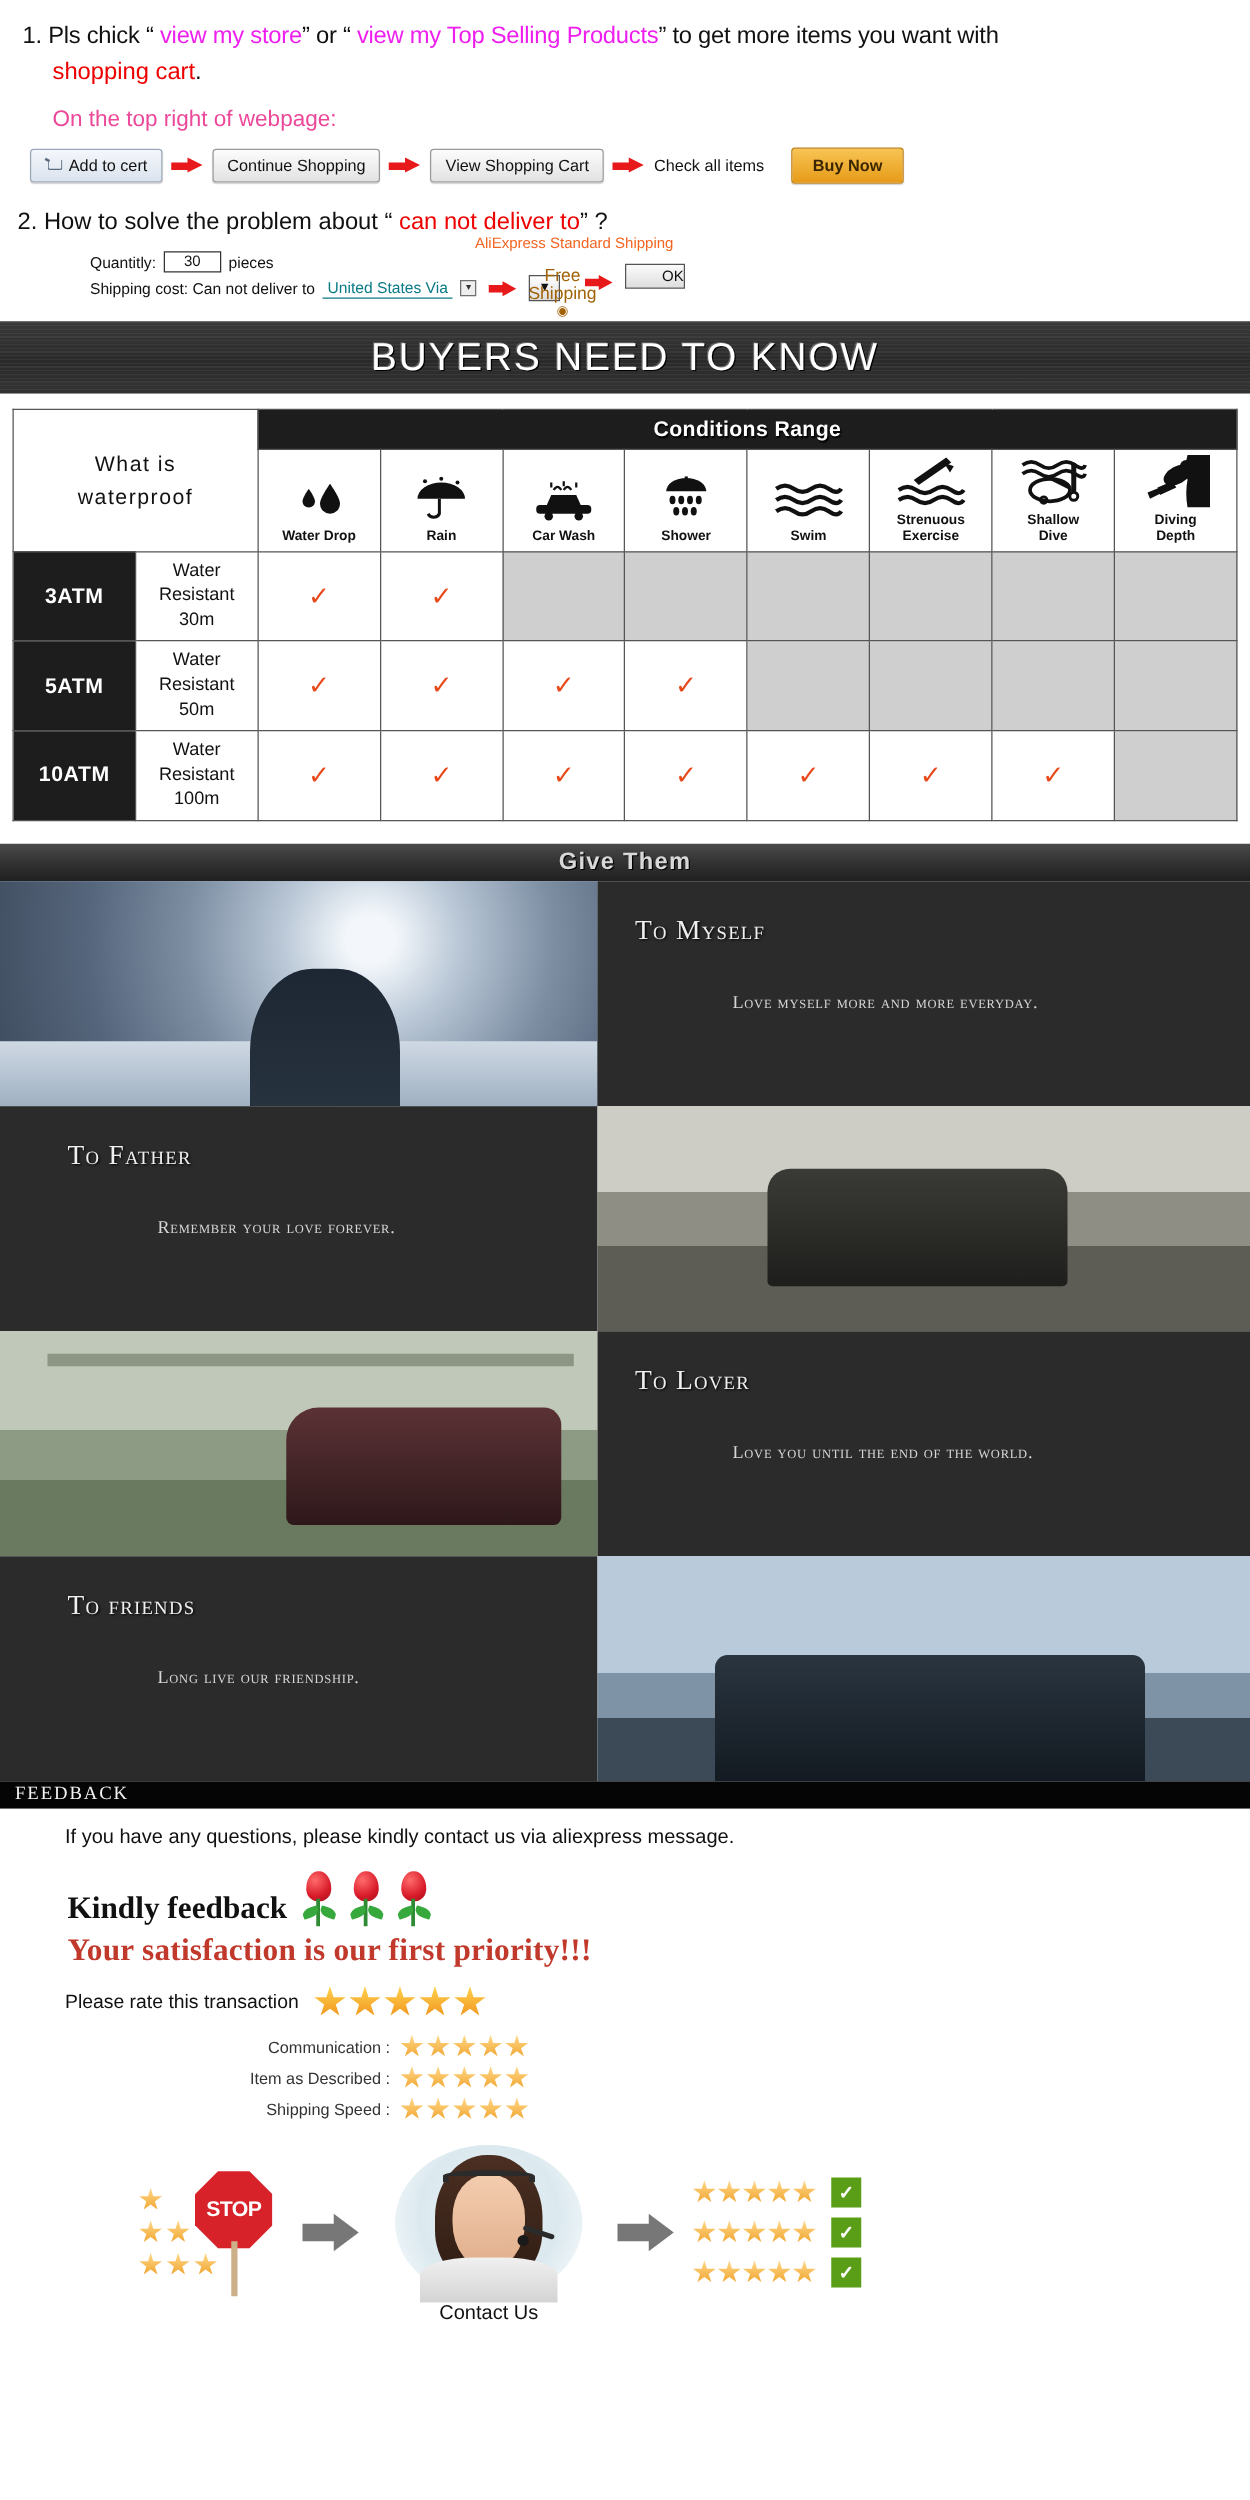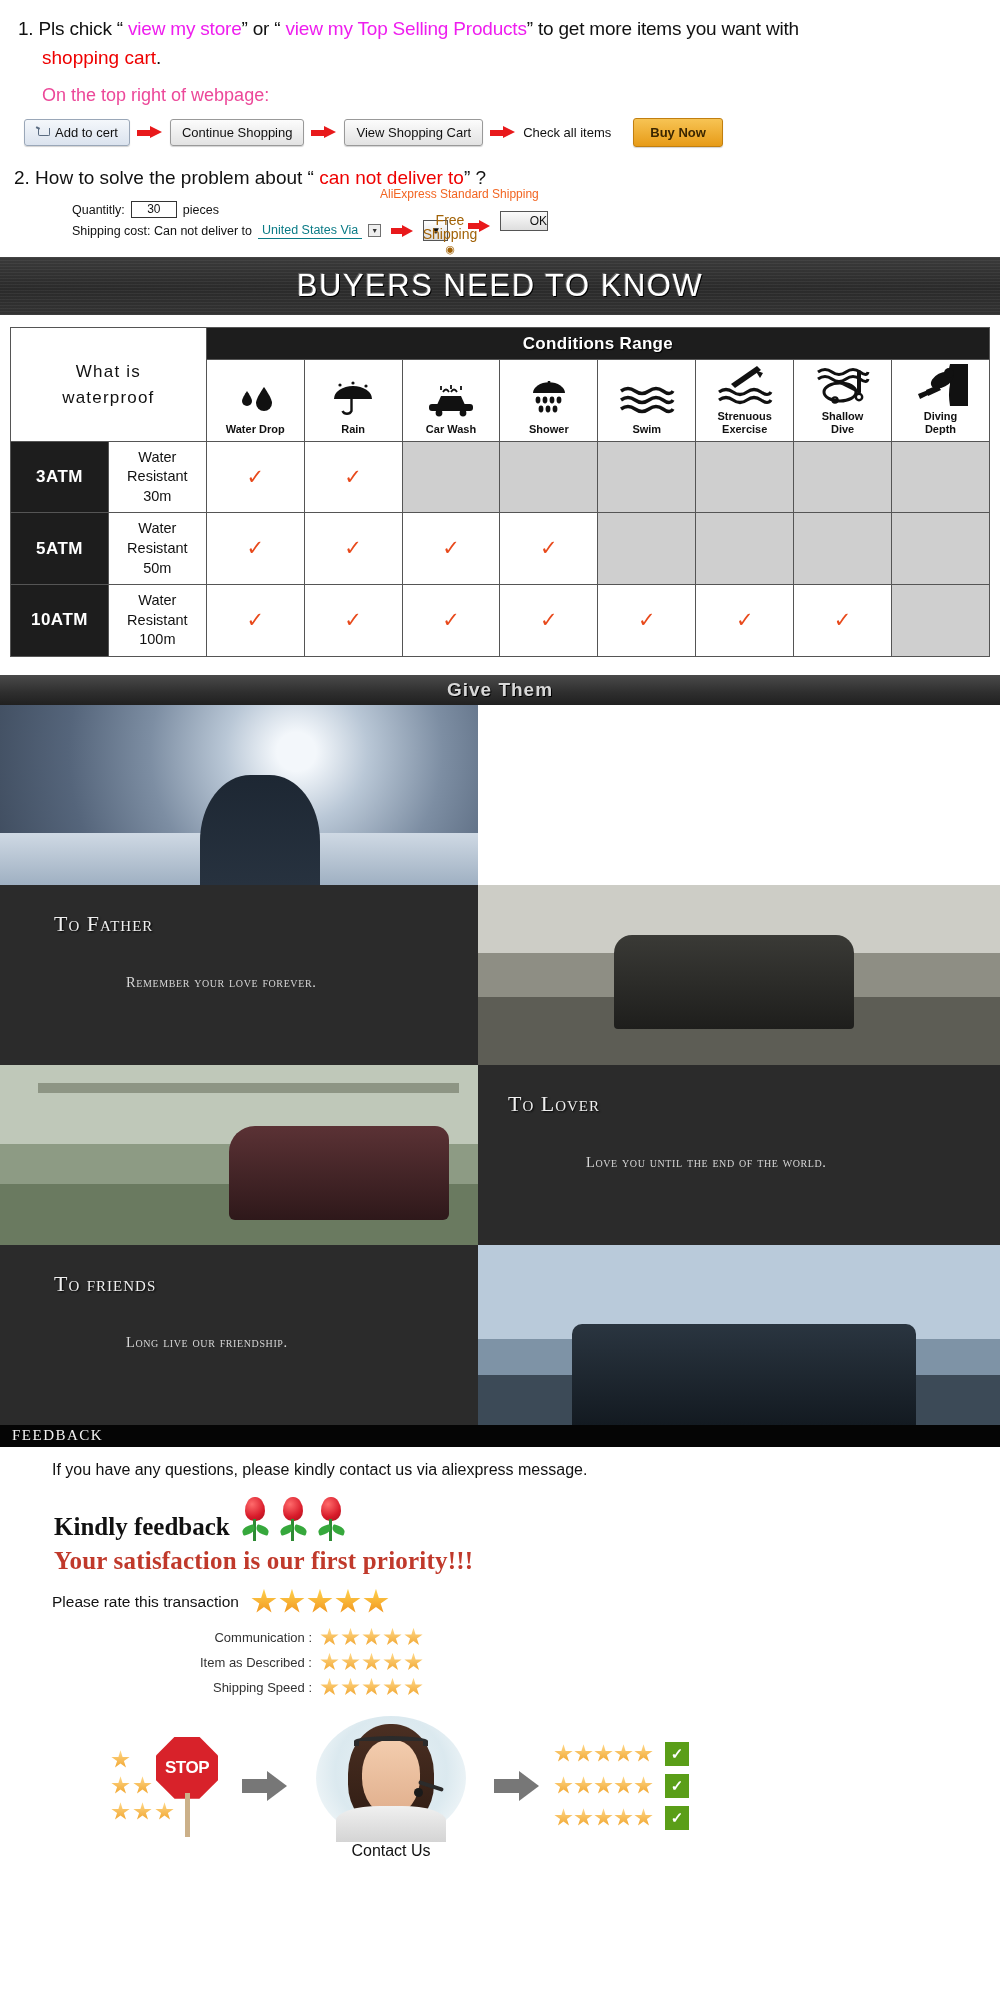--- a/index.html
+++ b/index.html
@@ -527,20 +527,24 @@
   </tbody>
     </table>
 </div>
 
 <div class="give-head">
   <span>Give Them</span>
 </div>
 
 <div class="grid2">
   <div class="cellimg ph1"></div>
+  <div class="celltext">
+    <div class="ct-title">To Myself</div>
+    <div class="ct-body">Love myself more and more everyday.</div>
+  </div>
 </div>
 
 <div class="grid2">
   <div class="celltext left">
     <div class="ct-title">To Father</div>
     <div class="ct-body">Remember your love forever.</div>
   </div>
   <div class="cellimg ph2"></div>
 </div>
 

